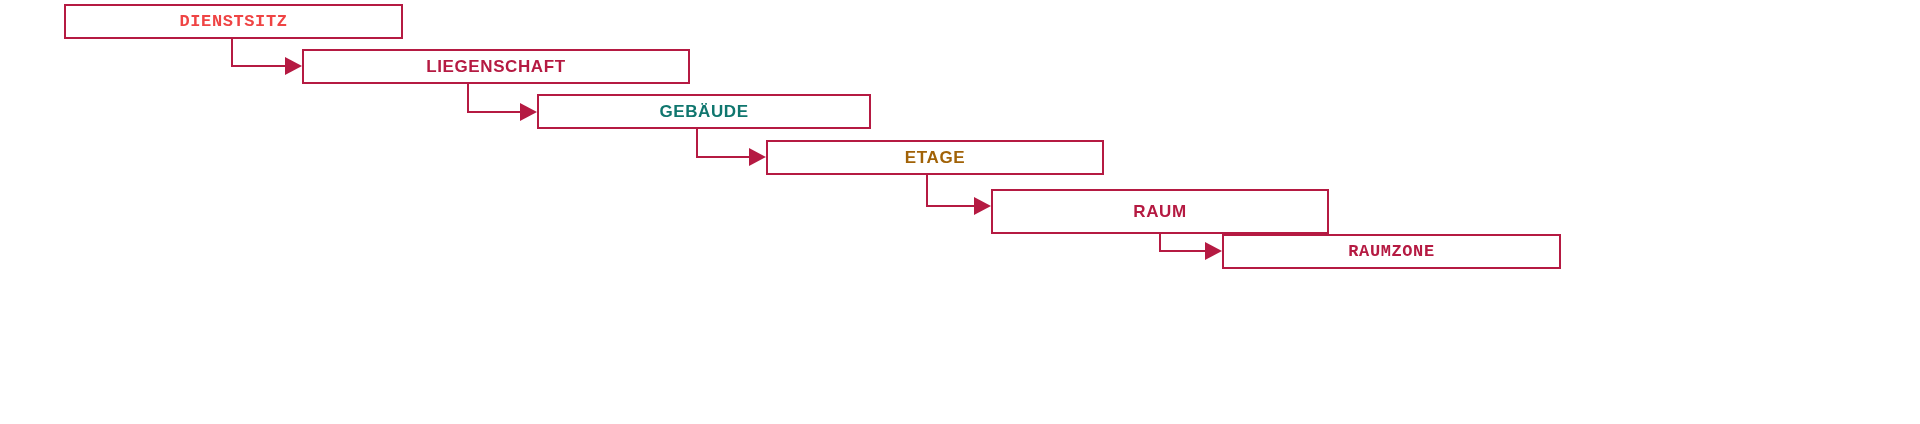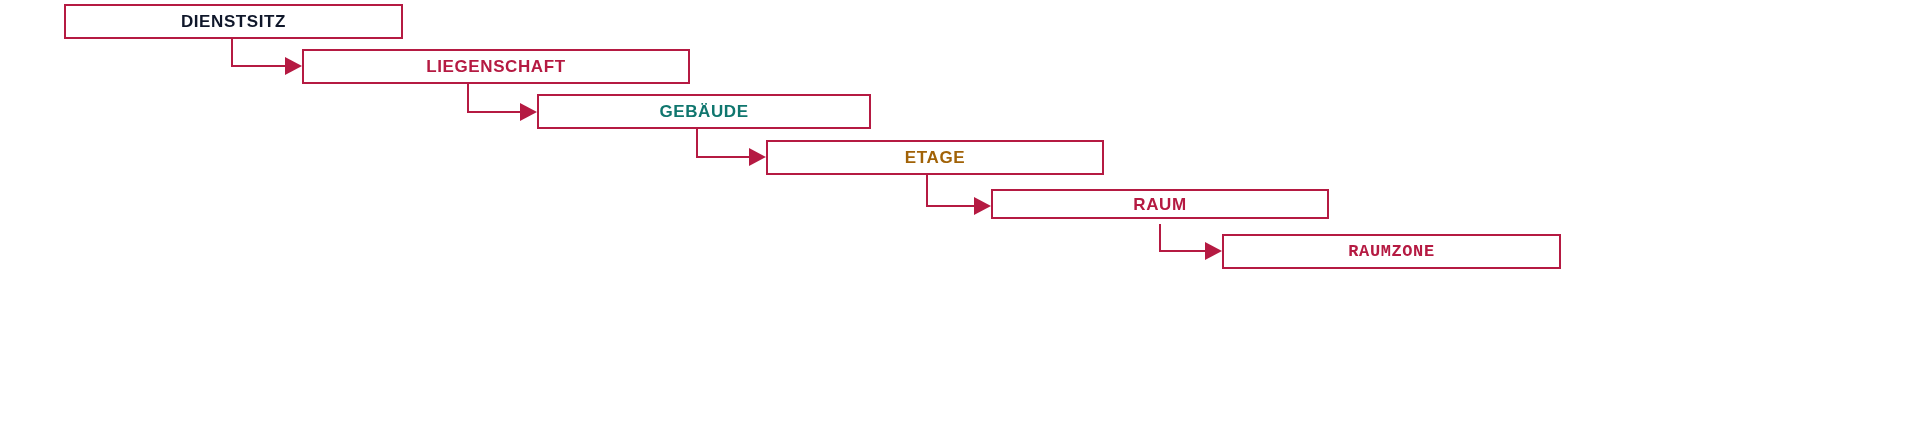--- a/index.html
+++ b/index.html
@@ -70,36 +70,36 @@
         <path d="M 927 175 L 927 206 L 974 206" fill="none" stroke="#b51a42" stroke-width="2" stroke-linecap="butt" stroke-linejoin="miter"></path>
         <polygon points="974,197 991,206 974,215" fill="#b51a42"></polygon>
       </g>
       <g>
         <path d="M 1160 224 L 1160 251 L 1205 251" fill="none" stroke="#b51a42" stroke-width="2" stroke-linecap="butt" stroke-linejoin="miter"></path>
         <polygon points="1205,242 1222,251 1205,260" fill="#b51a42"></polygon>
       </g>
     </svg>
 
   <div class="node-box" id="node-1" style="left: 64px; top: 4px; width: 339px; height: 35px; border-color: rgb(181, 26, 66);">
-    <span class="node-label" style="color: #0f172a;">DIENSTSITZ</span>
+    <span class="node-label" style="color: #ef4444; font-family: Liberation Mono, monospace;">DIENSTSITZ</span>
   </div>
 
   <div class="node-box" id="node-2" style="left: 302px; top: 49px; width: 388px; height: 35px; border-color: rgb(181, 26, 66);">
     <span class="node-label" style="color: rgb(181, 26, 66);">LIEGENSCHAFT</span>
   </div>
 
   <div class="node-box" id="node-3" style="left: 537px; top: 94px; width: 334px; height: 35px; border-color: rgb(181, 26, 66);">
     <span class="node-label" style="color: #0f766e;">GEBÄUDE</span>
   </div>
 
   <div class="node-box" id="node-4" style="left: 766px; top: 140px; width: 338px; height: 35px; border-color: rgb(181, 26, 66);">
     <span class="node-label" style="color: #a16207;">ETAGE</span>
   </div>
 
-  <div class="node-box" id="node-5" style="left: 991px; top: 189px; width: 338px; height: 30px; border-color: rgb(181, 26, 66);">
+  <div class="node-box" id="node-5" style="left: 991px; top: 189px; width: 338px; height: 45px; border-color: rgb(181, 26, 66);">
     <span class="node-label" style="color: rgb(181, 26, 66);">RAUM</span>
   </div>
 
   <div class="node-box" id="node-6" style="left: 1222px; top: 234px; width: 339px; height: 35px; border-color: rgb(181, 26, 66);">
     <span class="node-label" style="color: rgb(181, 26, 66); font-family: Liberation Mono, monospace;">RAUMZONE</span>
   </div>
 
 </div>
 
 </body></html>

